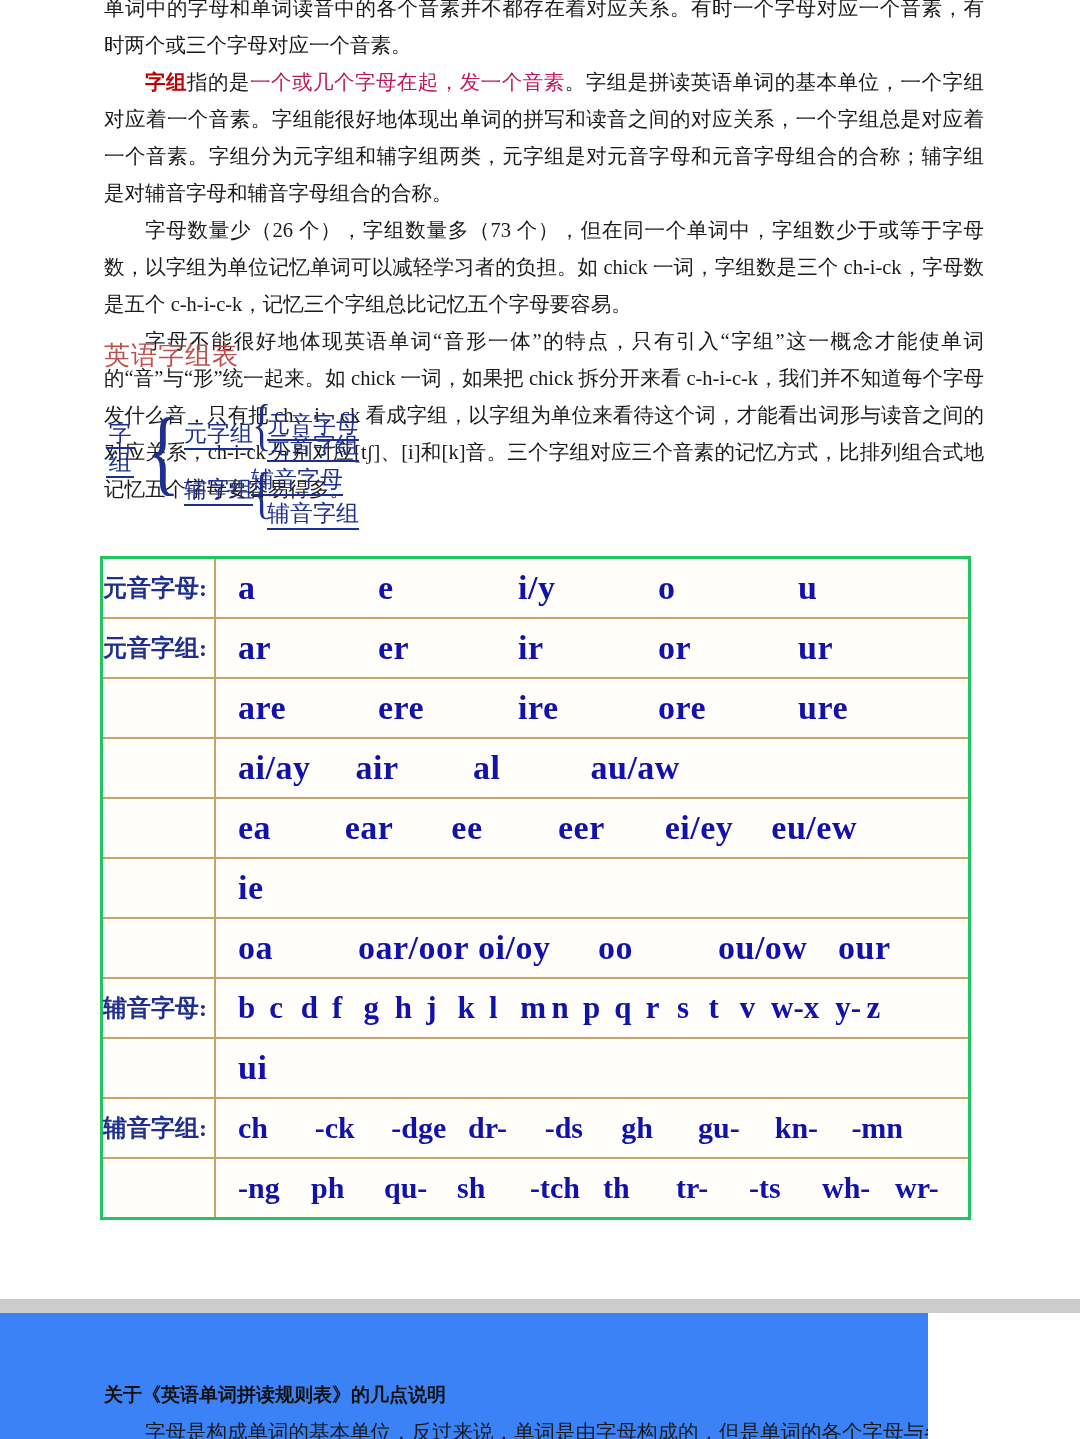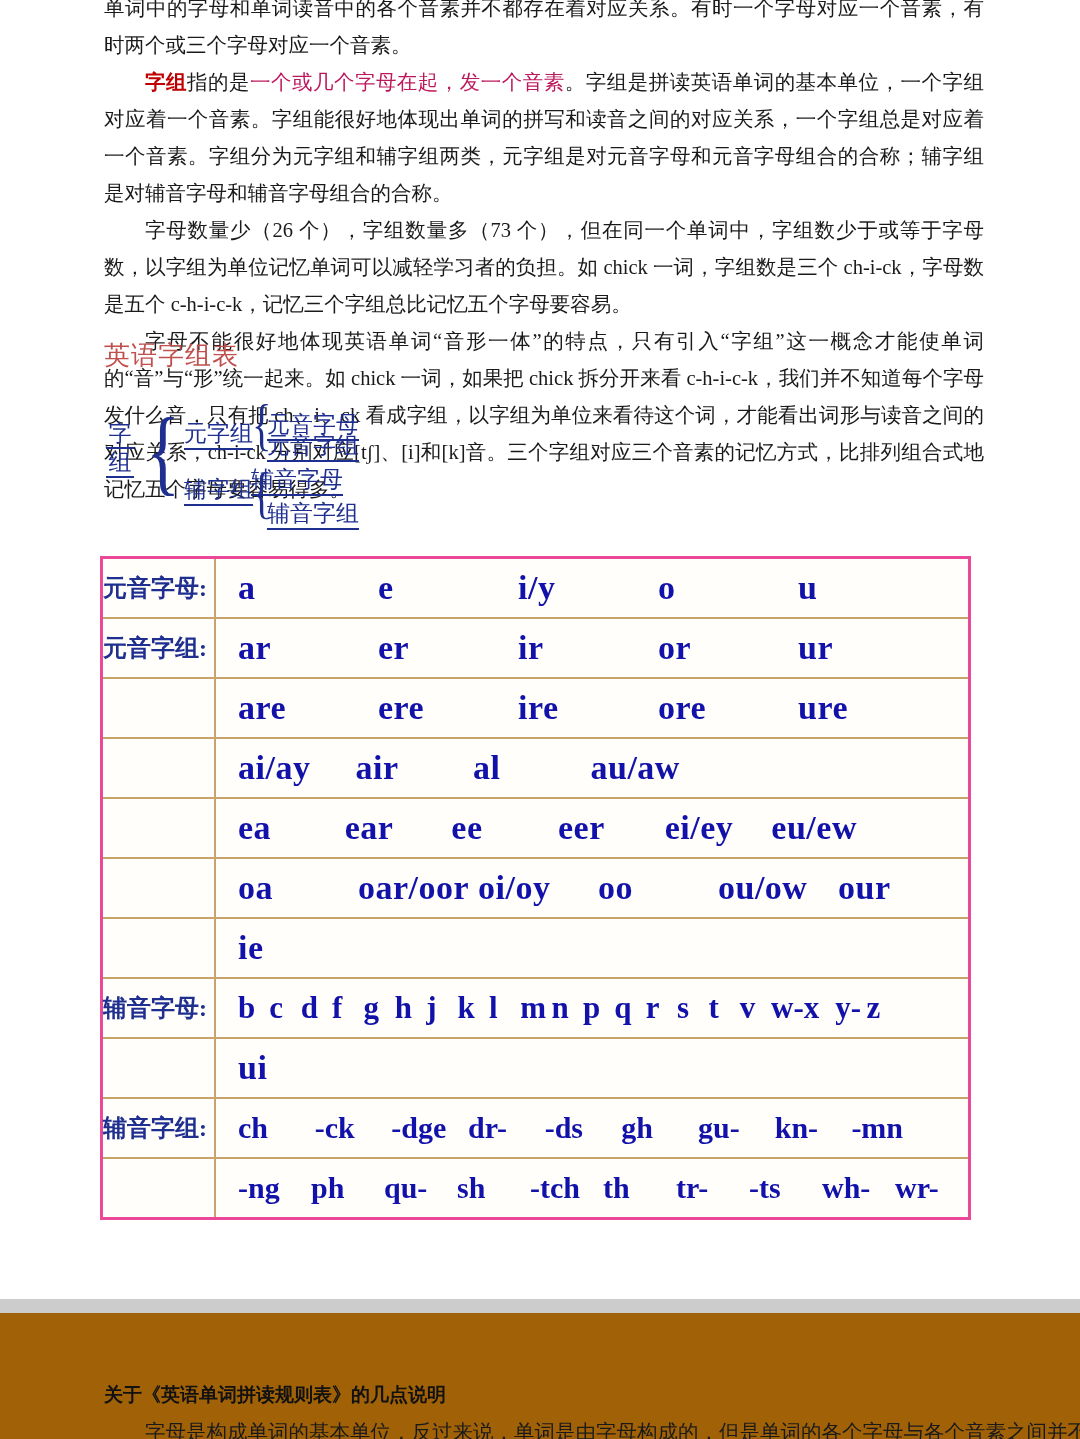--- a/index.html
+++ b/index.html
@@ -129,21 +129,21 @@
     transform-origin: left top;
   }
 
   
   .phonics-table {
     position: absolute;
     left: 100px;
     top: 556px;
     width: 754px;
     border-collapse: collapse;
-    border: 3px solid #ec4899;
+    border: 3px solid #22c55e;
     background: #fffffc;
   }
   .phonics-table td {
     border: 2px solid #c9a46a;
     padding: 0;
     vertical-align: middle;
     background: #fffefb;
   }
   .col-label {
     width: 148px;
@@ -198,23 +198,23 @@
     width: 1080px;
     height: 14px;
     background: #cccccc;
   }
 
   
   .page-two {
     position: absolute;
     left: 0;
     top: 1313px;
-    width: 1080px;
+    width: 928px;
     height: 126px;
-    background: #a16207;
+    background: #3b82f6;
     overflow: hidden;
   }
   .p2-heading {
     position: absolute;
     left: 104px;
     top: 69px;
     font-size: 19px;
     font-weight: bold;
     color: #111111;
     font-family: "Liberation Serif", "DejaVu Serif", serif;
@@ -333,34 +333,34 @@
               <span>ee</span>
               <span>eer</span>
               <span>ei/ey</span>
               <span>eu/ew</span>
             </div>
           </td>
         </tr>
         <tr class="r-tall">
           <td class="col-label"></td>
           <td class="col-values v-xl">
+            <div class=""><span>ie</span></div>
+          </td>
+        </tr>
+        <tr class="r-tall">
+          <td class="col-label"></td>
+          <td class="col-values v-xl">
             <div class="spread-7">
               <span>oa</span>
               <span>oar/oor</span>
               <span>oi/oy</span>
               <span>oo</span>
               <span>ou/ow</span>
               <span>our</span>
             </div>
-          </td>
-        </tr>
-        <tr class="r-tall">
-          <td class="col-label"></td>
-          <td class="col-values v-xl">
-            <div class=""><span>ie</span></div>
           </td>
         </tr>
         <tr class="r-tall">
           <td class="col-label">辅音字母:</td>
           <td class="col-values v-lg">
             <div class="letters-row">
               <span>b</span>
               <span>c</span>
               <span>d</span>
               <span>f</span>

